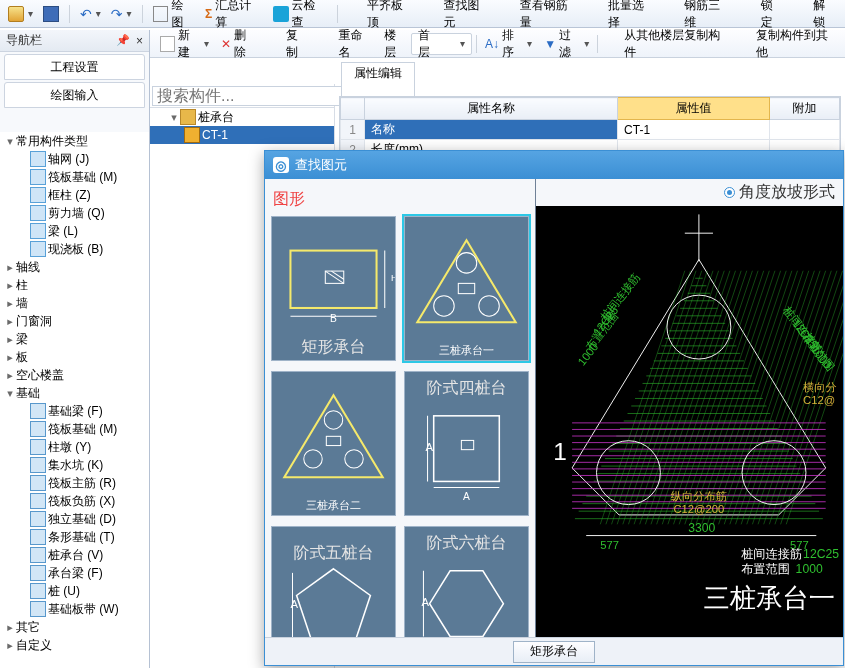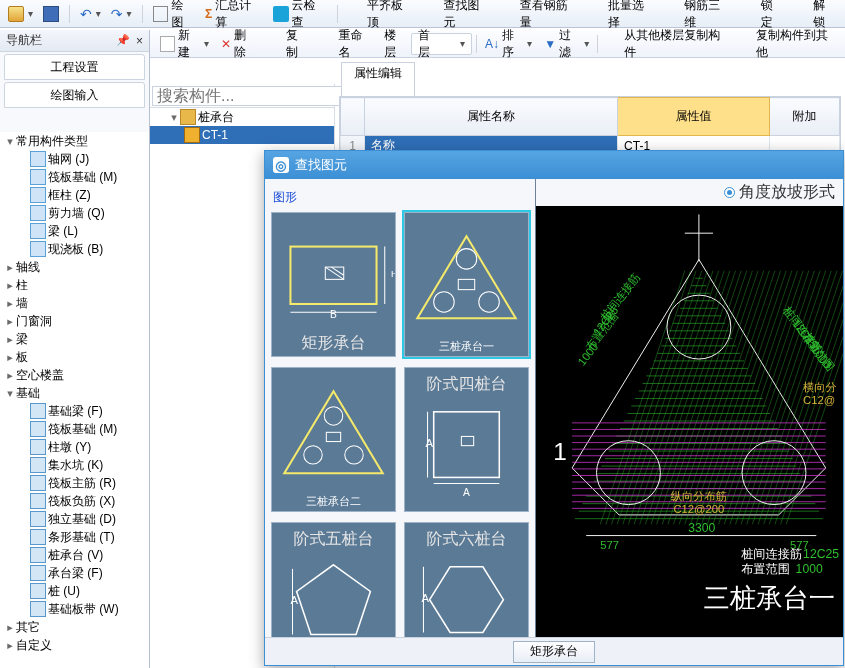--- a/index.html
+++ b/index.html
@@ -28,32 +28,32 @@
 .search-row { display:flex; align-items:center; height:24px; border-bottom:1px solid #d7dde6; padding:2px; gap:2px;}
 .search-row input { flex:1; height:20px; border:1px solid #c9d2de; padding:0 4px; font-size:16px; }
 .mini-btn { width:22px; height:20px; border:1px solid #c9d2de; background:#f4f7fb; display:flex;align-items:center;justify-content:center;cursor:pointer;}
 .mid-tree { position:absolute; left:0; top:26px; width:185px; bottom:0; border-right:1px solid #d7dde6; background:#fff; }
 .mid-tree .node.sel { background:#2f6fb8; color:#fff; }
 
 .prop-panel { position:absolute; left:185px; top:0; right:0; height:150px; }
 .prop-tab { display:inline-block; height:34px; padding:2px 12px; background:#fff; border:1px solid #c9d2de; border-bottom:none; margin:4px 0 0 6px; }
 .prop-grid { border:1px solid #c9d2de; margin:0 4px; }
 .prop-grid table { width:100%; border-collapse:collapse; }
-.prop-grid th { background:linear-gradient(#fafcff,#e9eef6); border:1px solid #c9d2de; height:38px; font-weight:normal;margin-top:12px;}
+.prop-grid th { background:linear-gradient(#fafcff,#e9eef6); border:1px solid #c9d2de; height:22px; font-weight:normal;margin-top:12px;}
 .prop-grid th.val { background:#ffe08a; border-color:#e3b64d;}
 .prop-grid td { border:1px solid #e0e5ec; height:20px; padding:0 6px; }
 .prop-grid td.ln { width:24px; text-align:center; background:#f2f5fa; color:#888;}
 .prop-grid tr.selrow td.name { background:#2f6fb8; color:#fff; }
 
 .modal { position:absolute; left:264px; top:150px; width:580px; height:516px; background:#f5f7fa; border:1px solid #3b8fd4; box-shadow:0 4px 14px rgba(0,0,0,.35); }
 .modal-title { height:28px; background:linear-gradient(#56a4e2,#3b8fd4); color:#fff; display:flex; align-items:center; padding:0 8px; font-size:13px;}
 .modal-title .ti { width:16px;height:16px;background:#fff;border-radius:3px;margin-right:6px;display:flex;align-items:center;justify-content:center;color:#3b8fd4;font-weight:bold;}
 .modal-body { display:flex; height:calc(100% - 56px); }
 .gallery { width:270px; padding:6px 2px 6px 6px; overflow-y:auto; }
-.gallery-label { font-size:12px; margin:4px 2px 6px; color:#1d4ed8;}
+.gallery-label { font-size:16px; margin:4px 2px 6px; color:#ef4444;}
 .gallery-grid { display:grid; grid-template-columns:1fr 1fr; gap:10px 8px; padding-right:4px;}
 .thumb { position:relative; border:1px solid #9fb3c8; background:#5b7a96; height:145px; }
 .thumb.sel { outline:2px solid #2dc8e6; }
 .thumb svg { width:100%; height:100%; }
 .thumb .cap { position:absolute; left:0; right:0; bottom:2px; text-align:center; font-size:11px; }
 .thumb .cap.blue { color:#e5e5e5; font-family:"SimSun"; font-size:16px;}
 .thumb .cap.white { color:#fff; font-size:11px;}
 .preview { flex:1; background:#000; position:relative; overflow:hidden; border-left:1px solid #6f8197;}
 .preview-header { position:absolute; top:6px; right:14px; color:#333; background:transparent; font-size:16px; display:flex; align-items:center; gap:4px;}
 .radio-dot { width:11px; height:11px; border-radius:50%; border:1px solid #3b8fd4; background:#fff; display:inline-flex; align-items:center; justify-content:center;}
@@ -412,21 +412,21 @@
               <rect x="55" y="62" width="12" height="9" fill="none" stroke="#fff"></rect>
               <text x="20" y="72" fill="#fff" font-size="11">A</text>
               <line x1="22" y1="38" x2="22" y2="102" stroke="#fff"></line>
               <line x1="28" y1="108" x2="92" y2="108" stroke="#fff"></line>
               <text x="60" y="120" fill="#fff" font-size="10" text-anchor="middle">A</text>
             </svg><div class="cap blue" style="bottom:auto;top:6px;">阶式四桩台</div></div>
           <div class="thumb"><svg viewBox="0 0 120 130">
               <polygon points="60,36 96,62 82,104 38,104 24,62" fill="none" stroke="#fff" stroke-width="1.5"></polygon>
               <text x="18" y="74" fill="#fff" font-size="11">A</text>
               <line x1="20" y1="40" x2="20" y2="104" stroke="#fff"></line>
-            </svg><div class="cap blue" style="bottom:auto;top:6px;">阶式五桩台</div></div>
+            </svg><div class="cap blue" style="bottom:auto;top:16px;">阶式五桩台</div></div>
           <div class="thumb"><svg viewBox="0 0 120 130">
               <polygon points="44,38 76,38 96,70 76,102 44,102 24,70" fill="none" stroke="#fff" stroke-width="1.5"></polygon>
               <text x="16" y="72" fill="#fff" font-size="11">A</text>
               <line x1="18" y1="38" x2="18" y2="102" stroke="#fff"></line>
             </svg><div class="cap blue" style="bottom:auto;top:6px;">阶式六桩台</div></div>
         </div>
     </div>
     <div class="preview">
       <div class="preview-header" style="background:#f5f7fa;padding:3px 8px;position:absolute;top:0;left:0;right:0;justify-content:flex-end;">
         <span class="radio-dot"></span>

